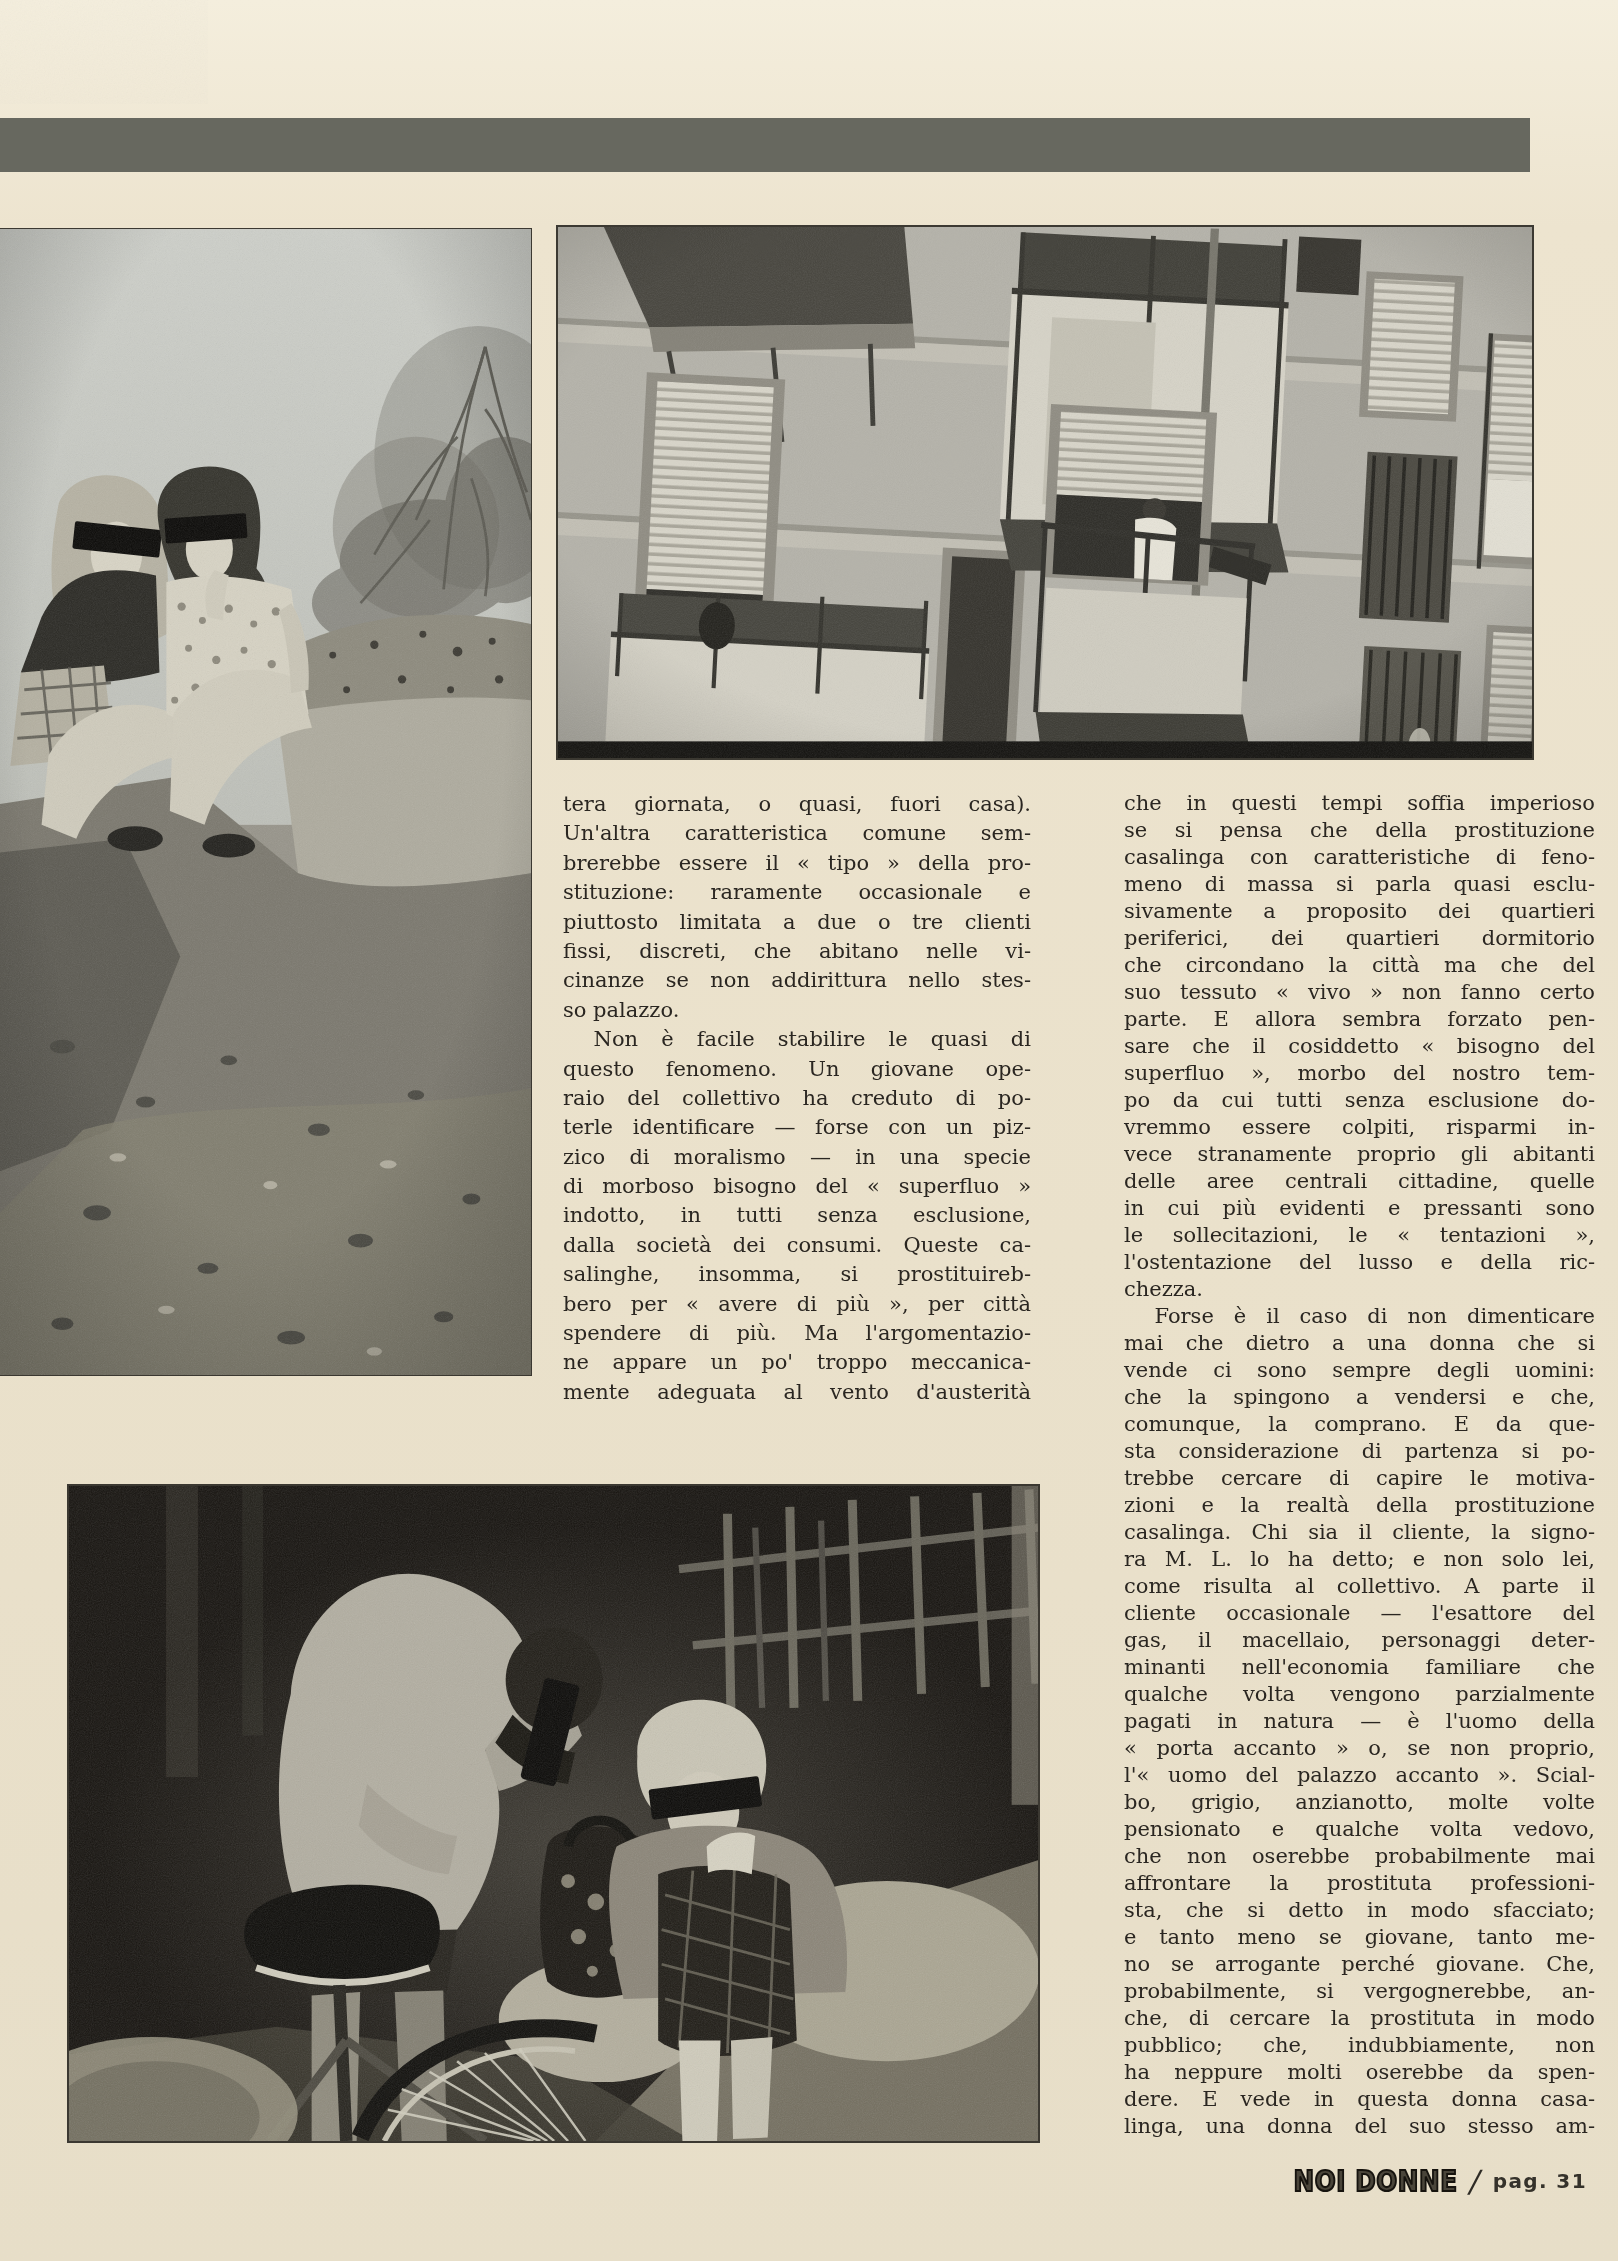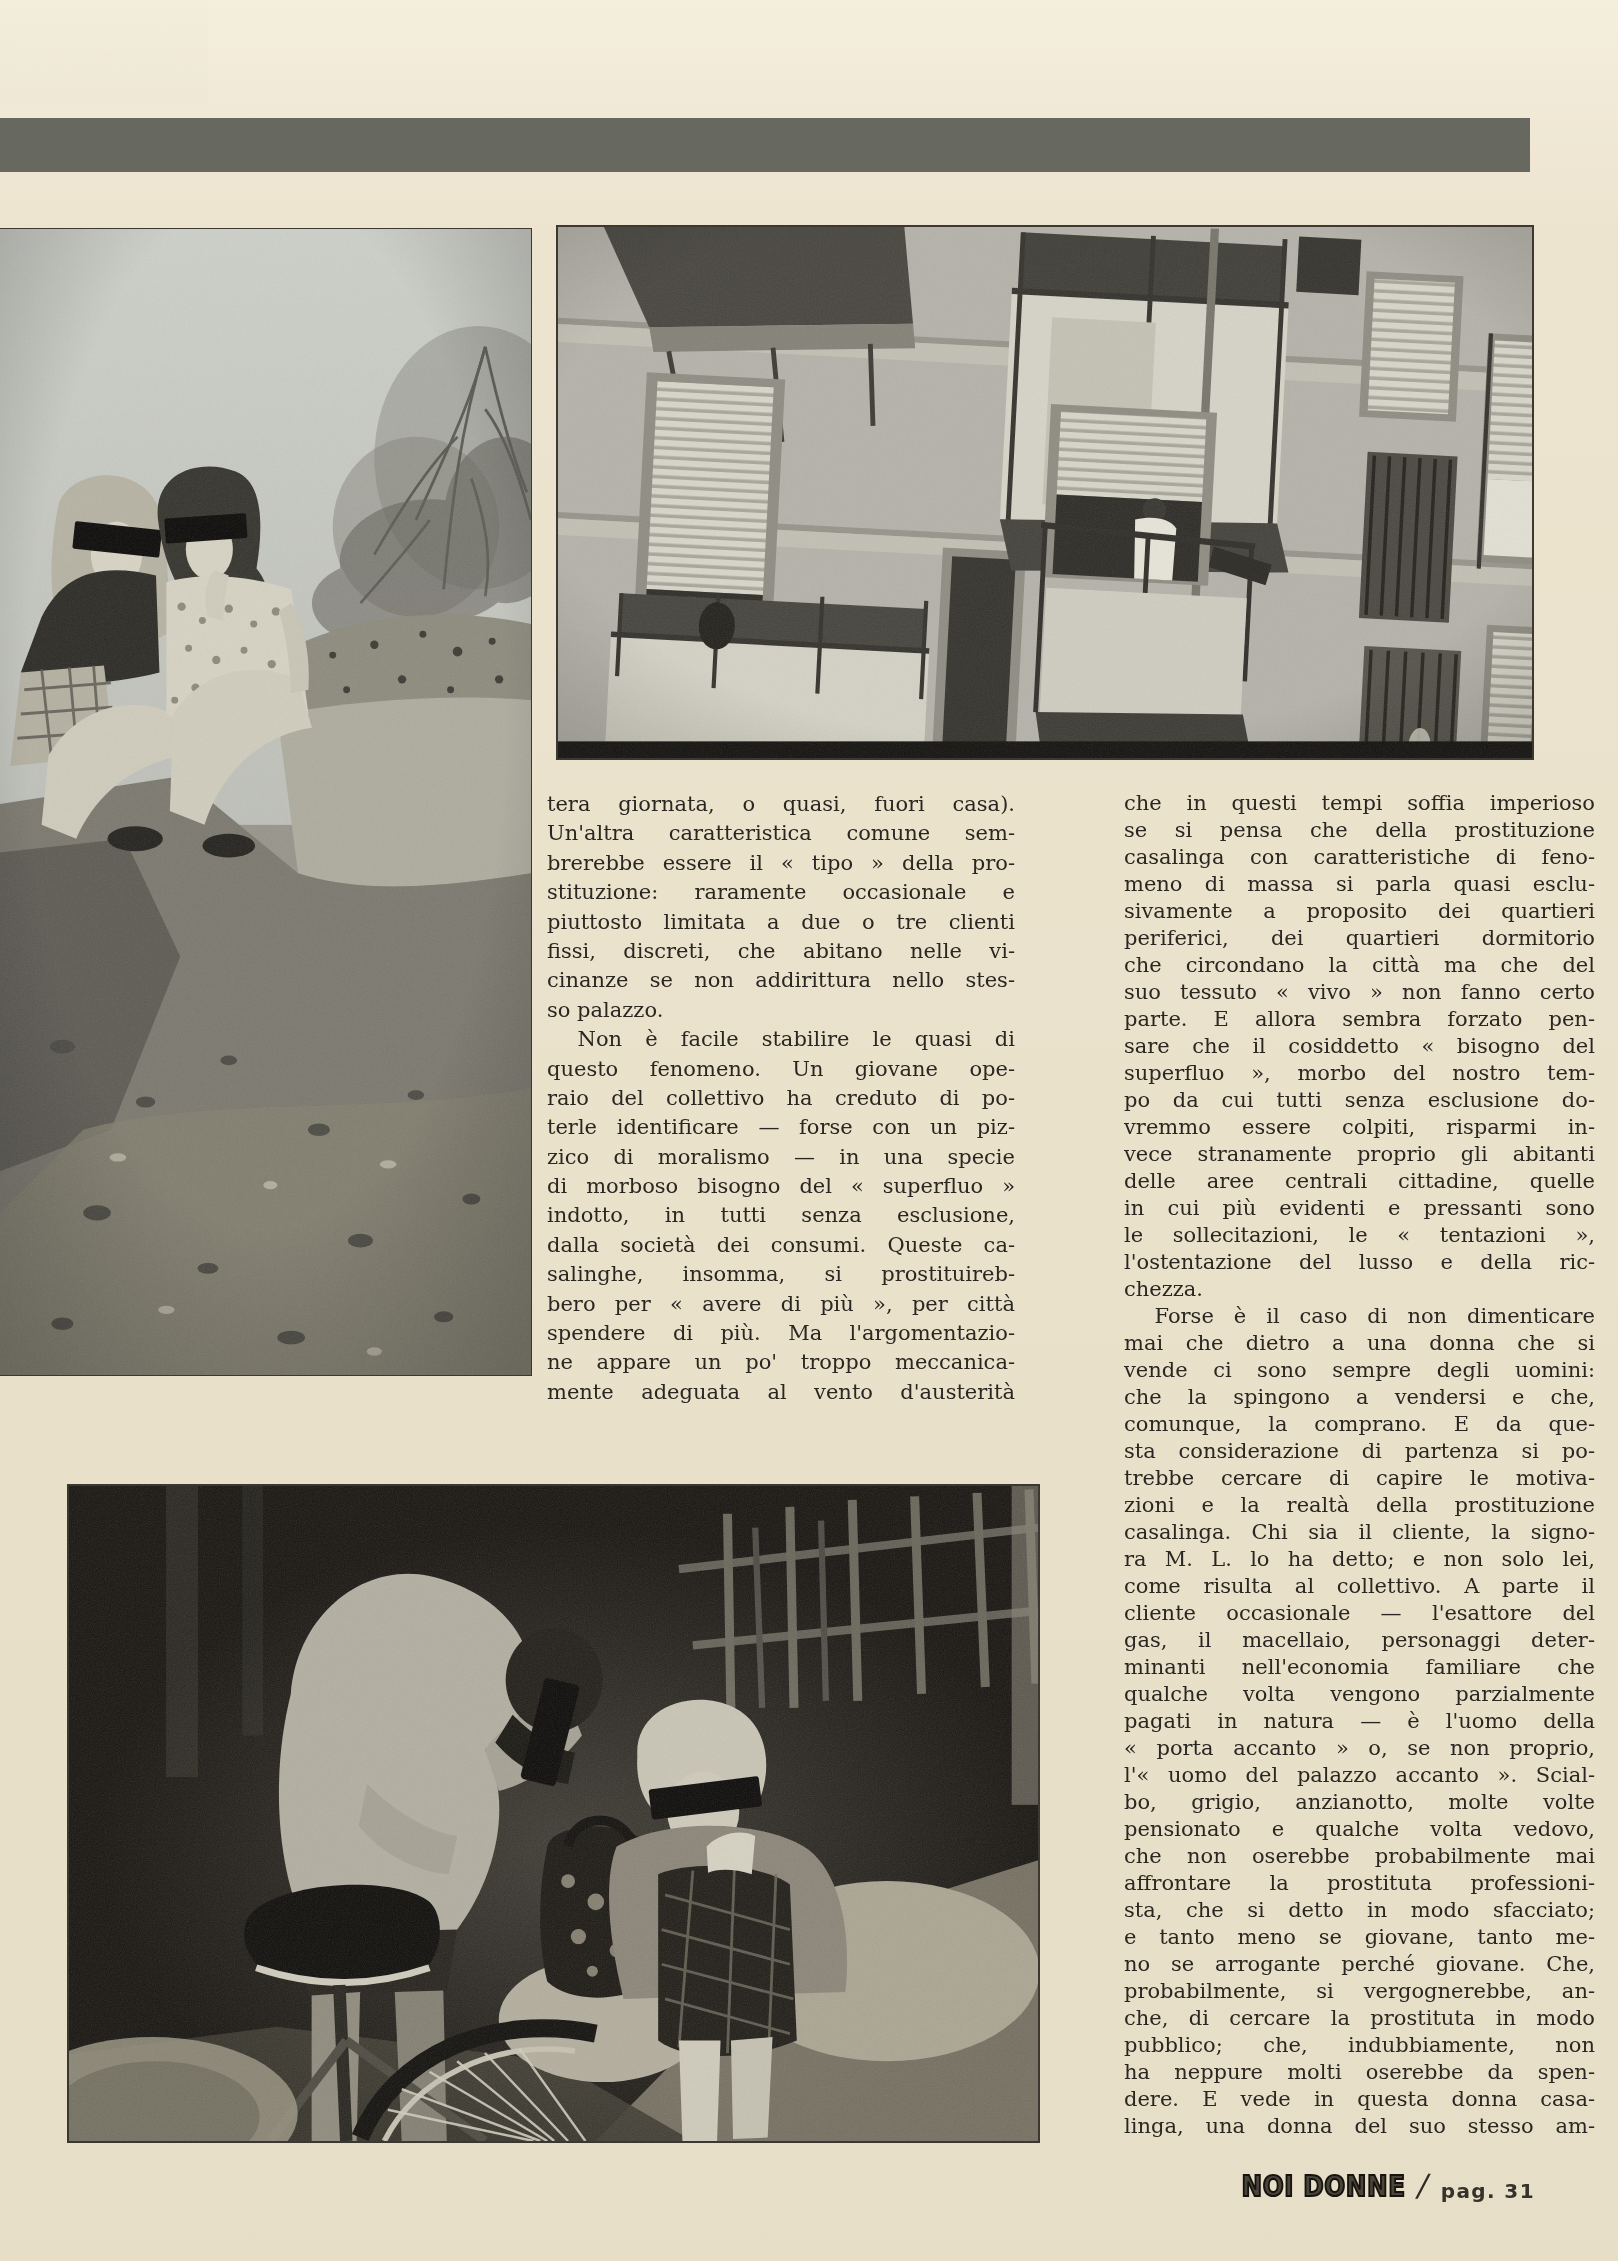--- a/index.html
+++ b/index.html
@@ -13,26 +13,26 @@
   .photo{position:absolute;outline:2.1px solid rgba(40,38,32,.9);background:#b9b7ae;}
   .photo svg{display:block;width:100%;height:100%;}
   .photo-left{left:0;top:229px;width:531px;height:1146px;outline-width:1.4px;}
   .photo-building{left:558px;top:227px;width:974px;height:531px;}
   .photo-night{left:69px;top:1486px;width:969px;height:655px;}
   .col{position:absolute;color:#2a2621;font-size:21px;font-weight:500;
        text-rendering:optimizeLegibility;}
   .col .line{text-align:justify;text-align-last:justify;white-space:nowrap;overflow:visible;}
   .col .line.flush{text-align:left;text-align-last:left;}
   .col .line.indent{padding-left:30.5px;}
-  .col-middle{left:547px;top:790px;width:468px;}
+  .col-middle{left:563px;top:790px;width:468px;}
   .col-middle .line{height:29.4px;line-height:29.4px;}
   .col-right{left:1124px;top:790px;width:471px;}
   .col-right .line{height:27px;line-height:27px;}
-  .footer{position:absolute;top:2159px;left:970px;width:565px;height:44px;
-          display:flex;align-items:flex-end;justify-content:flex-end;gap:12.5px;
+  .footer{position:absolute;top:2159px;left:1022px;width:565px;height:44px;
+          display:flex;align-items:center;justify-content:flex-end;gap:12.5px;
           font-family:"DejaVu Sans","Liberation Sans",sans-serif;}
   .footer .logo{
     font-size:28px;font-weight:800;letter-spacing:0.7px;color:#4a453a;
     -webkit-text-stroke:2.1px #16130e;transform:scaleX(.88);transform-origin:right center;
     white-space:nowrap;
   }
   .footer .sep{font-size:30.5px;font-weight:400;color:#2e2b25;transform:skewX(-12deg);}
   .footer .pagenum{font-size:20px;font-weight:700;color:#35322b;letter-spacing:1.4px;white-space:nowrap;}
 </style>
 </head>

